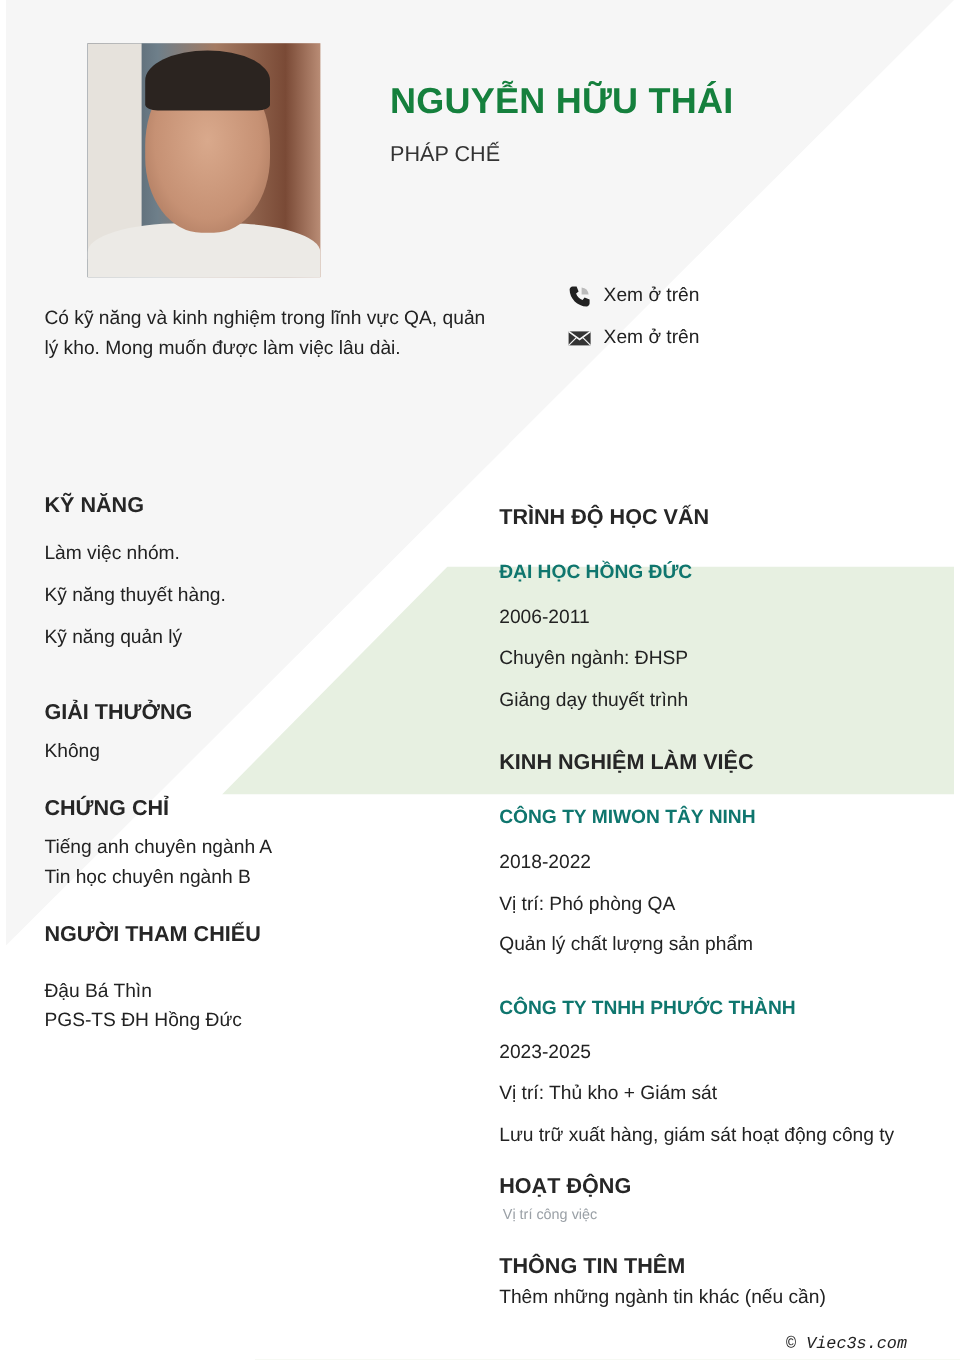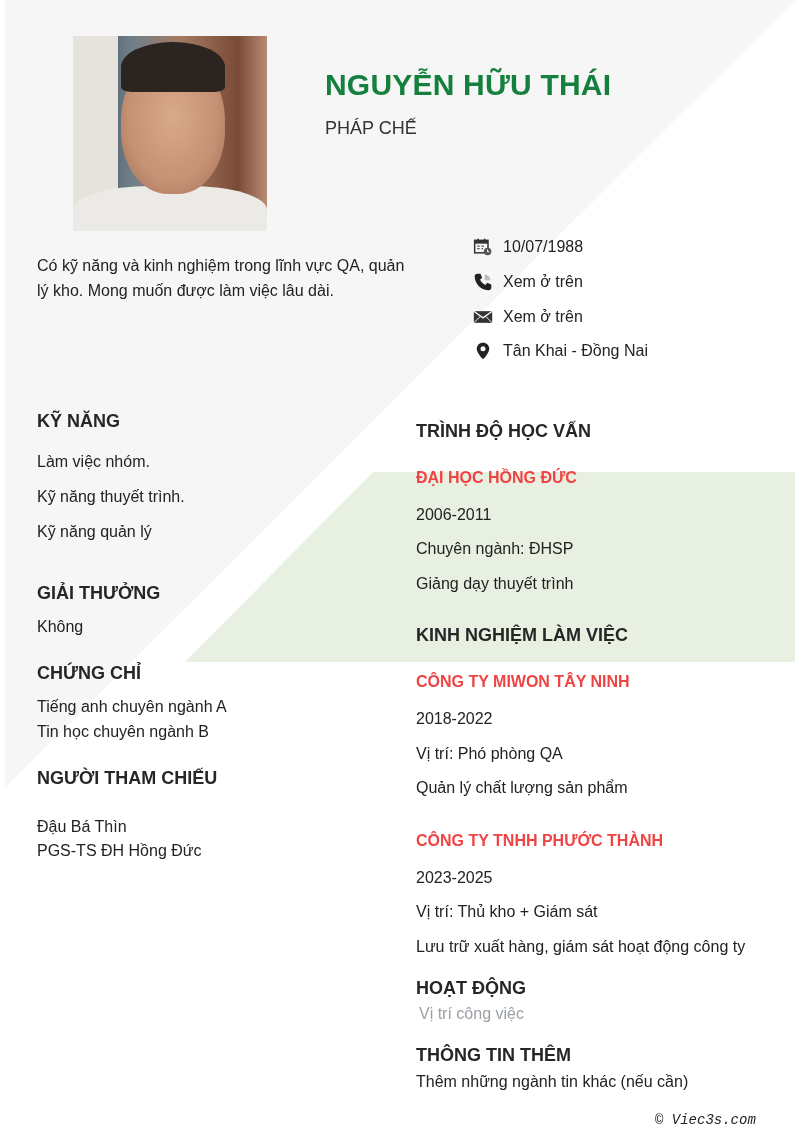--- a/index.html
+++ b/index.html
@@ -50,22 +50,22 @@
   .summary {
     left: 37px; top: 253px; width: 380px; font-size: 16px; line-height: 25px; color: #222;
   }
   .contact { left: 472px; top: 230px; }
   .contact-row { display: flex; align-items: center; height: 34.7px; }
   .contact-row .ic { width: 22px; height: 22px; margin-right: 9px; display: flex; align-items: center; justify-content: center; }
   .contact-row .ic svg { width: 20px; height: 20px; }
   .contact-row .txt { font-size: 16px; color: #222; }
   .h { font-size: 18px; font-weight: bold; color: #262626; }
   .p { font-size: 16px; color: #222; }
-  .sub { font-size: 16px; font-weight: bold; color: #ef4444; }
-  .muted { font-size: 16px; color: #9aa0a6; text-align: center; }
+  .sub { font-size: 16px; font-weight: bold; color: #0f766e; }
+  .muted { font-size: 12px; color: #9aa0a6; text-align: center; }
   .footer { font-family: "Liberation Mono", "DejaVu Sans Mono", monospace; font-size: 14px; color: #222; font-style: italic; }
 </style>
 </head>
 <body>
 
 <div class="bg-grey"></div>
 <div class="bg-green"></div>
 
 <div class="abs photo">
   <div class="arm"></div>
@@ -75,63 +75,41 @@
 </div>
 <div class="abs name">NGUYỄN HỮU THÁI</div>
 <div class="abs job">PHÁP CHẾ</div>
 
 <div class="abs summary">Có kỹ năng và kinh nghiệm trong lĩnh vực QA, quản lý kho. Mong muốn được làm việc lâu dài.</div>
 
 <div class="abs contact">
   <div class="contact-row">
     <span class="ic">
       <svg viewBox="0 0 24 24">
-          <rect x="2" y="4" width="16" height="15" fill="none" stroke="#333" stroke-width="1.8"></rect>
-          <rect x="2" y="4" width="16" height="4" fill="#333"></rect>
-          <path d="M6 2 V6 M14 2 V6" stroke="#333" stroke-width="2"></path>
-          <path d="M5 11 H8 M10 11 H13 M5 14 H8 M10 14 H12" stroke="#555" stroke-width="1.6"></path>
-          <circle cx="17.5" cy="17.5" r="4.5" fill="#555"></circle>
-          <path d="M17.5 15 V17.7 H19.5" stroke="#fff" stroke-width="1.2" fill="none"></path>
-        </svg>
-    </span>
-    <span class="txt">10/07/1988</span>
-  </div>
-  <div class="contact-row">
-    <span class="ic">
-      <svg viewBox="0 0 24 24">
           <path d="M5 2 L9 2 L11 7 L8.5 9 C9.5 12 12 14.5 15 15.5 L17 13 L22 15 L22 19 C22 20.5 20.5 22 19 22 C10 22 2 14 2 5 C2 3.5 3.5 2 5 2 Z" fill="#222"></path>
           <path d="M14 3 A8 8 0 0 1 21 10 L14 10 Z" fill="#bbb"></path>
         </svg>
     </span>
     <span class="txt">Xem ở trên</span>
   </div>
   <div class="contact-row">
     <span class="ic">
       <svg viewBox="0 0 24 24">
           <rect x="1" y="5" width="22" height="14" fill="#333"></rect>
           <path d="M1 5 L12 13 L23 5" stroke="#f6f6f6" stroke-width="1.6" fill="none"></path>
           <path d="M1 19 L9 11 M23 19 L15 11" stroke="#f6f6f6" stroke-width="1.2"></path>
         </svg>
     </span>
     <span class="txt">Xem ở trên</span>
   </div>
-  <div class="contact-row">
-    <span class="ic">
-      <svg viewBox="0 0 24 24">
-          <path d="M12 2 C7.5 2 4.5 5.2 4.5 9.3 C4.5 14.5 12 22 12 22 C12 22 19.5 14.5 19.5 9.3 C19.5 5.2 16.5 2 12 2 Z" fill="#222"></path>
-          <circle cx="12" cy="9.3" r="3" fill="#fff"></circle>
-        </svg>
-    </span>
-    <span class="txt">Tân Khai - Đồng Nai</span>
-  </div>
 </div>
 
 <div class="abs h" style="left:37px; top:411px;">KỸ NĂNG</div>
 <div class="abs p" style="left:37px; top:453px;">Làm việc nhóm.</div>
-<div class="abs p" style="left:37px; top:488px;">Kỹ năng thuyết trình.</div>
+<div class="abs p" style="left:37px; top:488px;">Kỹ năng thuyết hàng.</div>
 <div class="abs p" style="left:37px; top:523px;">Kỹ năng quản lý</div>
 
 <div class="abs h" style="left:37px; top:583px;">GIẢI THƯỞNG</div>
 <div class="abs p" style="left:37px; top:618px;">Không</div>
 
 <div class="abs h" style="left:37px; top:663px;">CHỨNG CHỈ</div>
 <div class="abs p" style="left:37px; top:698px;">Tiếng anh chuyên ngành A</div>
 <div class="abs p" style="left:37px; top:723px;">Tin học chuyên ngành B</div>
 
 <div class="abs h" style="left:37px; top:768px;">NGƯỜI THAM CHIẾU</div>

